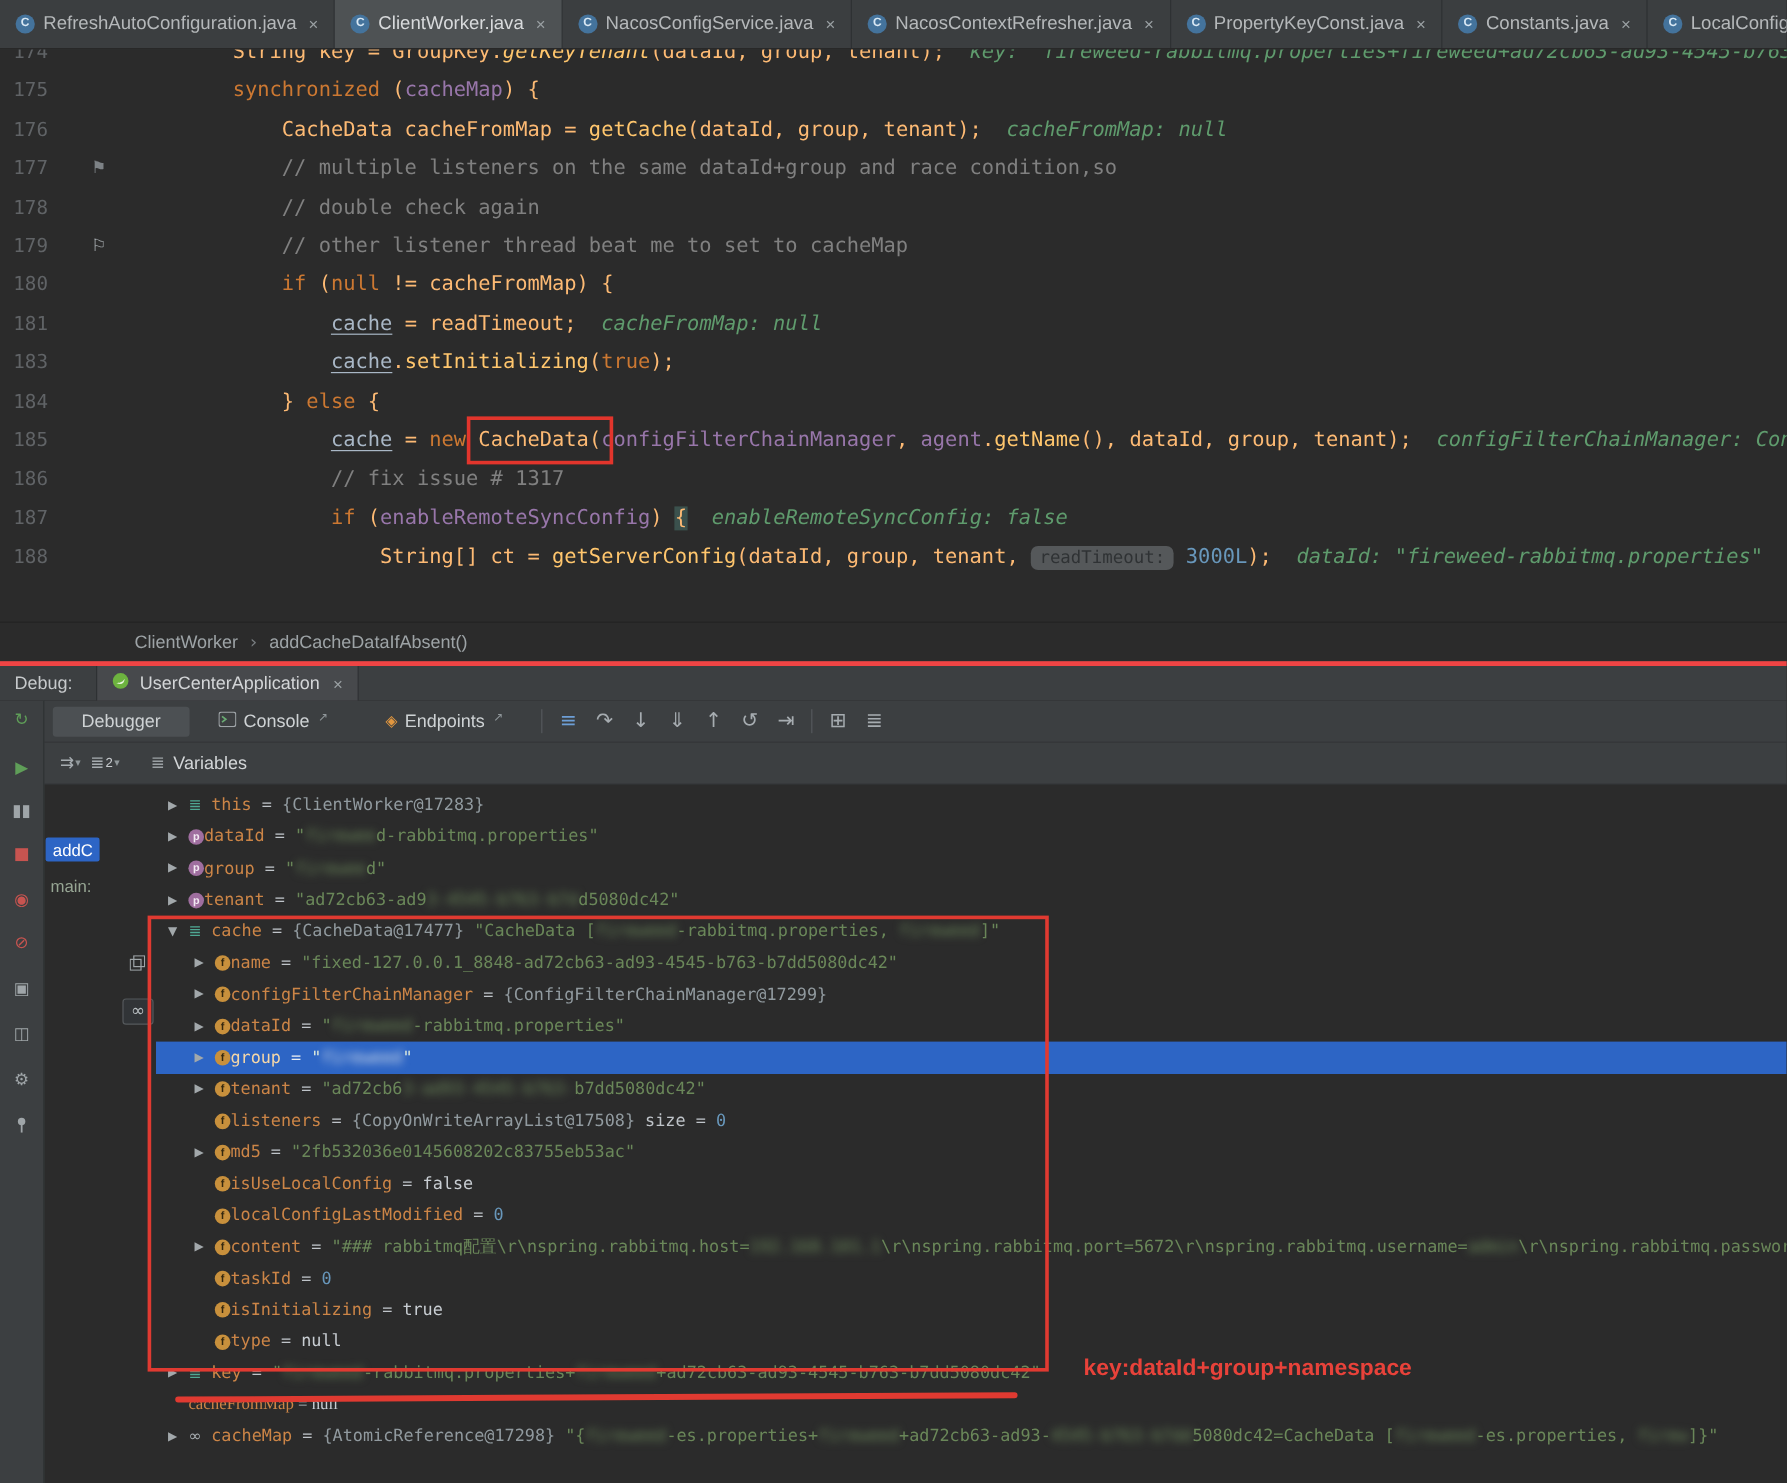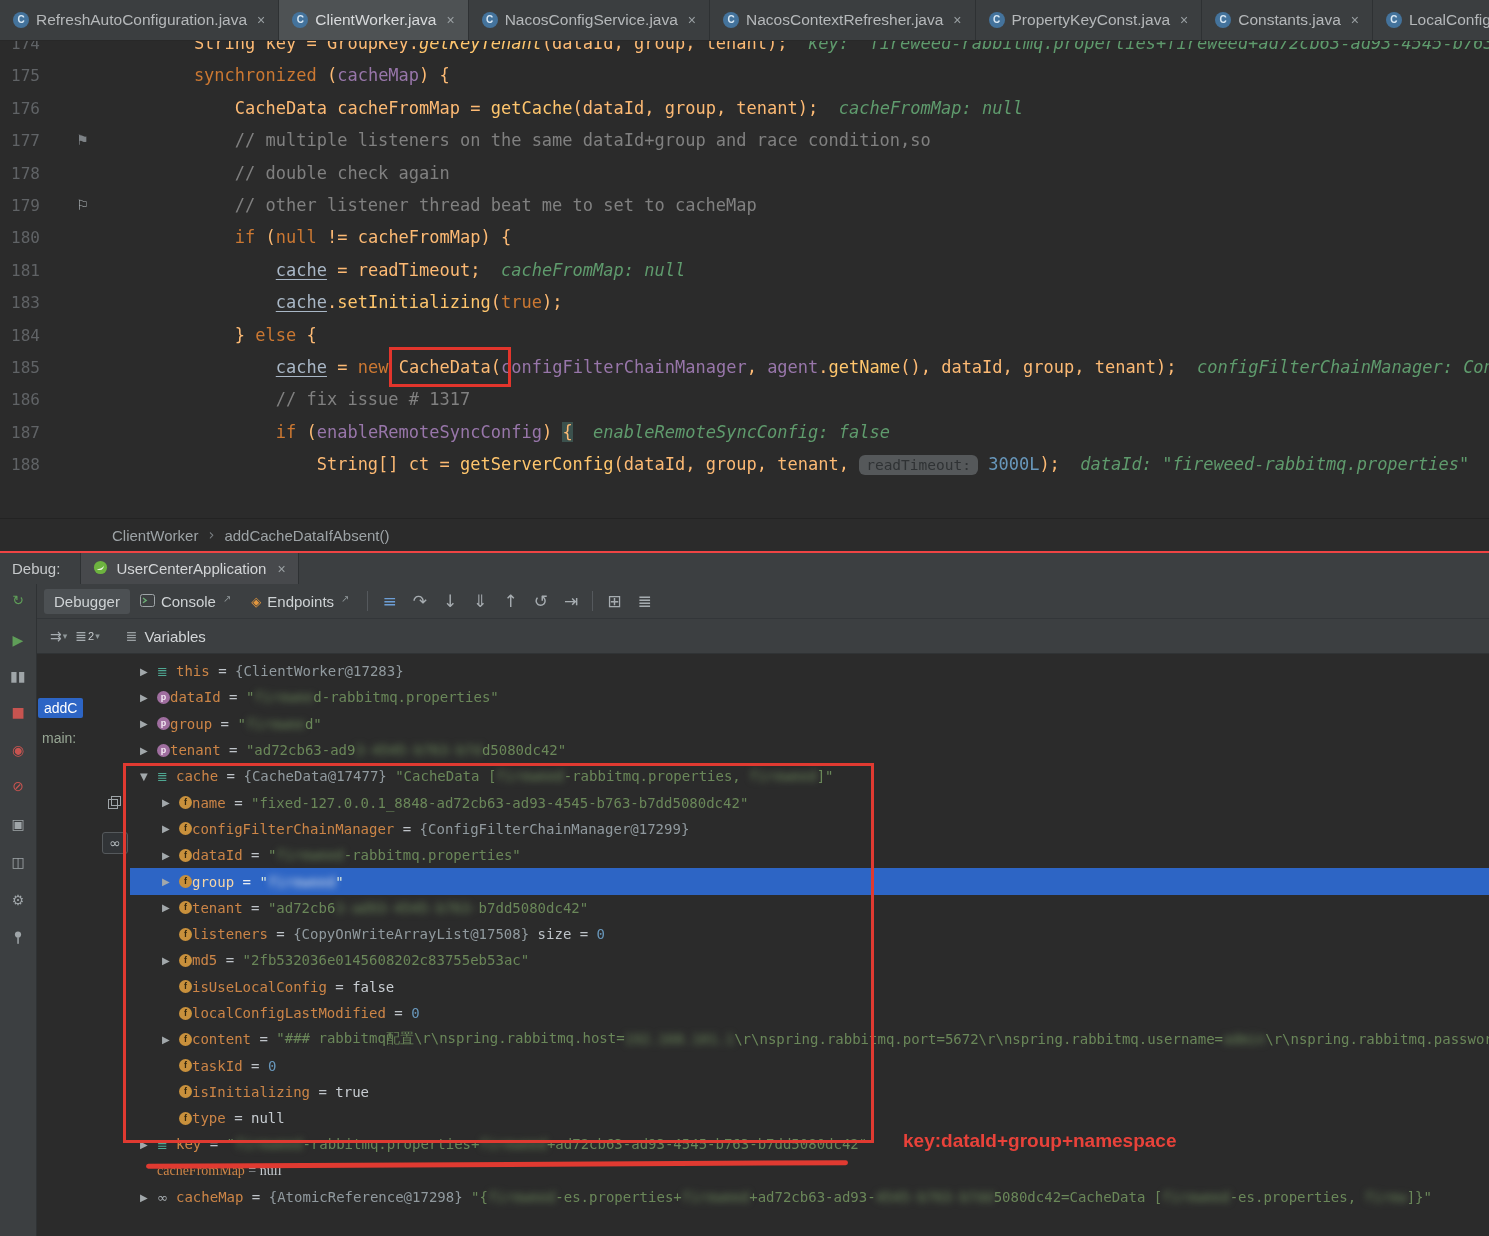--- a/index.html
+++ b/index.html
@@ -34,35 +34,35 @@
   .bh{background:#3b514d;}
 
   
   .crumbs{position:absolute;left:0;top:518px;width:1489px;height:33px;background:#2b2b2b;
           border-top:1px solid #232323;display:flex;align-items:center;gap:10px;
           padding-left:112px;font-size:15px;color:#9da3a6;box-sizing:border-box;}
   .chev{color:#787d80;font-family:"DejaVu Sans",sans-serif;}
 
   
   .dhead{position:absolute;left:0;top:551px;width:1489px;height:33px;background:#3c3f41;
-         border-top:2px solid #ef4444;display:flex;align-items:center;box-sizing:border-box;}
+         border-top:4px solid #ef4444;display:flex;align-items:center;box-sizing:border-box;}
   .dlabel{color:#c6c9cb;font-size:15px;margin-left:12px;}
   .sesstab{display:flex;align-items:center;gap:8px;height:100%;background:#47494c;
            padding:0 12px;margin-left:20px;color:#d3d5d7;font-size:15px;
            border-left:1px solid #2e3133;border-right:1px solid #2e3133;}
 
   
   .dreg{position:absolute;left:0;top:584px;width:1489px;height:652px;background:#2b2b2b;}
   .rail{position:absolute;left:0;top:0;width:36px;height: 100%;background:#3c3f41;
         border-right:1px solid #2f3234;z-index:3;}
   .ric{position:absolute;left:0;width:36px;text-align:center;font-size:14px;line-height:20px;
        font-family:"DejaVu Sans",sans-serif;}
   .dtb{position:absolute;left:36px;top:0;width:1453px;height:35px;background:#3c3f41;
        border-bottom:1px solid #333639;display:flex;align-items:center;padding-left:8px;box-sizing:border-box;}
-  .dtab{display:flex;align-items:flex-start;gap:6px;padding:4px 10px;color:#ced2d4;font-size:15px;align-items:center;}
+  .dtab{display:flex;align-items:flex-start;gap:6px;padding:4px 24px;color:#ced2d4;font-size:15px;align-items:center;}
   .dtab.active{background:#4c5053;border-radius:3px;}
   .ext{font-size:10px;color:#8f9699;margin:-6px 0 0 1px;font-family:"DejaVu Sans",sans-serif;}
   .epicon{color:#e2973f;font-size:13px;font-family:"DejaVu Sans",sans-serif;}
   .vsep{width:1px;height:20px;background:#55595d;margin:0 8px;flex:none;}
   .stepicons{display:flex;gap:16px;align-items:center;margin:0 6px;}
   .stic{font-size:17px;color:#a6acb0;font-family:"DejaVu Sans",sans-serif;}
   .vhd{position:absolute;left:36px;top:35px;width:1453px;height:35px;background:#3c3f41;
        border-bottom:1px solid #303335;display:flex;align-items:center;padding-left:6px;box-sizing:border-box;}
   .hic{color:#a6acb0;font-size:14px;display:inline-flex;align-items:center;margin-left:8px;
        font-family:"DejaVu Sans",sans-serif;}

